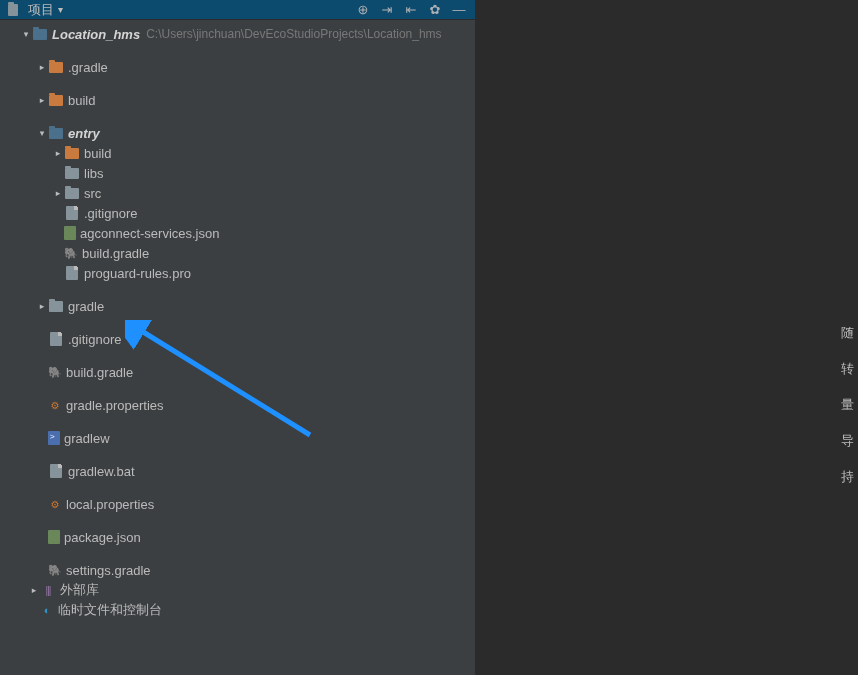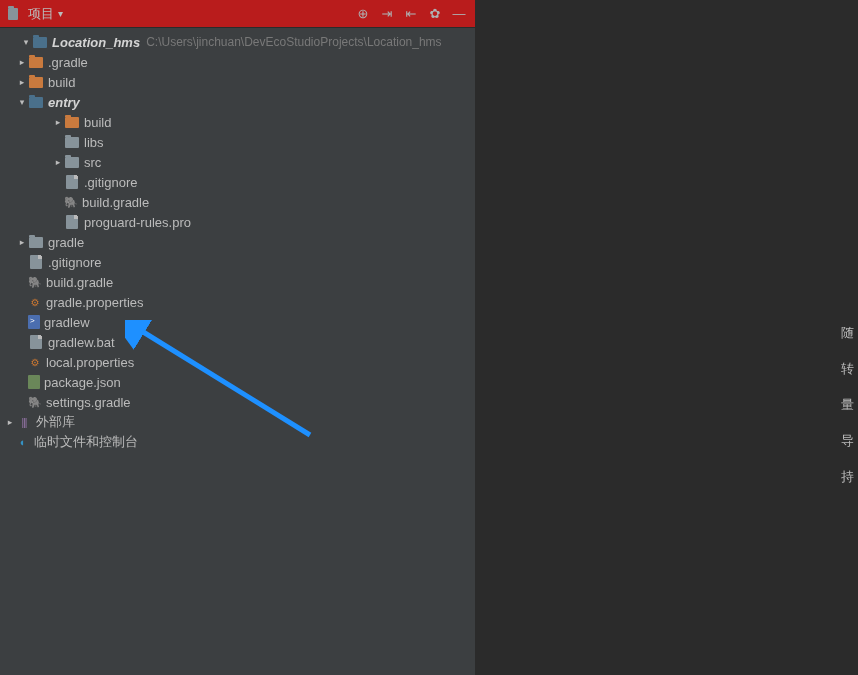--- a/index.html
+++ b/index.html
@@ -1,19 +1,19 @@
 <!DOCTYPE html>
 <html><head>
 <meta charset="utf-8">
 <style>
 * { margin: 0; padding: 0; box-sizing: border-box; }
 body { font-family: "Microsoft YaHei", -apple-system, sans-serif; font-size: 13px; background: #2b2b2b; color: #bbbbbb; width: 858px; height: 675px; overflow: hidden; position: relative; }
 .container { display: flex; height: 100%; }
 .sidebar { width: 476px; background: #3c3f41; border-right: 1px solid #2b2b2b; display: flex; flex-direction: column; }
-.sidebar-header { display: flex; align-items: center; padding: 4px 8px; border-bottom: 1px solid #2b2b2b; background: #b91c1c; height: 28px; }
+.sidebar-header { display: flex; align-items: center; padding: 4px 8px; border-bottom: 1px solid #2b2b2b; background: #0c4a6e; height: 20px; }
 .folder-icon-sm { width: 14px; height: 12px; background: #87939a; border-radius: 1px; margin-right: 6px; position: relative; }
 .folder-icon-sm::before { content: ''; position: absolute; top: -2px; left: 0; width: 6px; height: 2px; background: #87939a; border-radius: 1px 1px 0 0; }
 .header-title { flex: 0 0 auto; color: #bbbbbb; }
 .dropdown-arrow { margin-left: 4px; color: #bbbbbb; font-size: 10px; }
 .header-spacer { flex: 1; }
 .header-icons { display: flex; gap: 8px; }
 .header-icon { width: 16px; height: 16px; display: flex; align-items: center; justify-content: center; color: #afb1b3; cursor: pointer; }
 .tree { flex: 1; overflow-y: auto; padding: 4px 0; }
 .tree-item { display: flex; align-items: center; height: 20px; padding: 0 6px; cursor: pointer; white-space: nowrap; }
 .arrow { width: 12px; display: inline-block; text-align: center; font-size: 9px; color: #bbbbbb; }
@@ -40,23 +40,23 @@
 .lib-icon::before { content: '|||'; font-size: 10px; letter-spacing: -1px; }
 .temp-icon { width: 14px; height: 14px; display: flex; align-items: center; justify-content: center; }
 .temp-icon::before { content: '◐'; font-size: 11px; color: #3592c4; }
 .item-label { color: #bbbbbb; }
 .item-label.bold { font-weight: bold; color: #d4d4d4; font-style: italic; }
 .item-path { color: #787878; margin-left: 6px; font-size: 12px; }
 .editor { flex: 1; background: #2b2b2b; }
 .right-rail { position: absolute; right: 0; top: 320px; display: flex; flex-direction: column; gap: 18px; padding: 4px; }
 .rail-item { color: #bbbbbb; font-size: 13px; writing-mode: horizontal-tb; }
 .annotation-arrow { position: absolute; left: 125px; top: 320px; pointer-events: none; z-index: 10; }
-.ind-0 { padding-left: 4px; }
+.ind-0 { padding-left: 4px; margin-left: 24px; }
 .ind-1 { padding-left: 20px; }
-.ind-2 { padding-left: 16px; }
+.ind-2 { padding-left: 36px; margin-top: 13px; }
 .ind-3 { padding-left: 52px; }
 </style>
 </head>
 <body>
 
 <div class="container">
   <div class="sidebar">
     <div class="sidebar-header">
       <span class="icon">
           <span class="folder-icon-sm"></span>
@@ -126,20 +126,25 @@
           </div>
           <div class="tree-item ind-3">
             <span class="arrow none"></span>
             <span class="icon">
               <span class="file-generic"></span>
             </span>
             <span class="item-label">.gitignore</span>
           </div>
           <div class="tree-item ind-3">
             <span class="arrow none"></span>
+            <span class="icon json-icon"></span>
+            <span class="item-label">agconnect-services.json</span>
+          </div>
+          <div class="tree-item ind-3">
+            <span class="arrow none"></span>
             <span class="icon gradle-icon"></span>
             <span class="item-label">build.gradle</span>
           </div>
           <div class="tree-item ind-3">
             <span class="arrow none"></span>
             <span class="icon">
               <span class="file-generic"></span>
             </span>
             <span class="item-label">proguard-rules.pro</span>
           </div>

